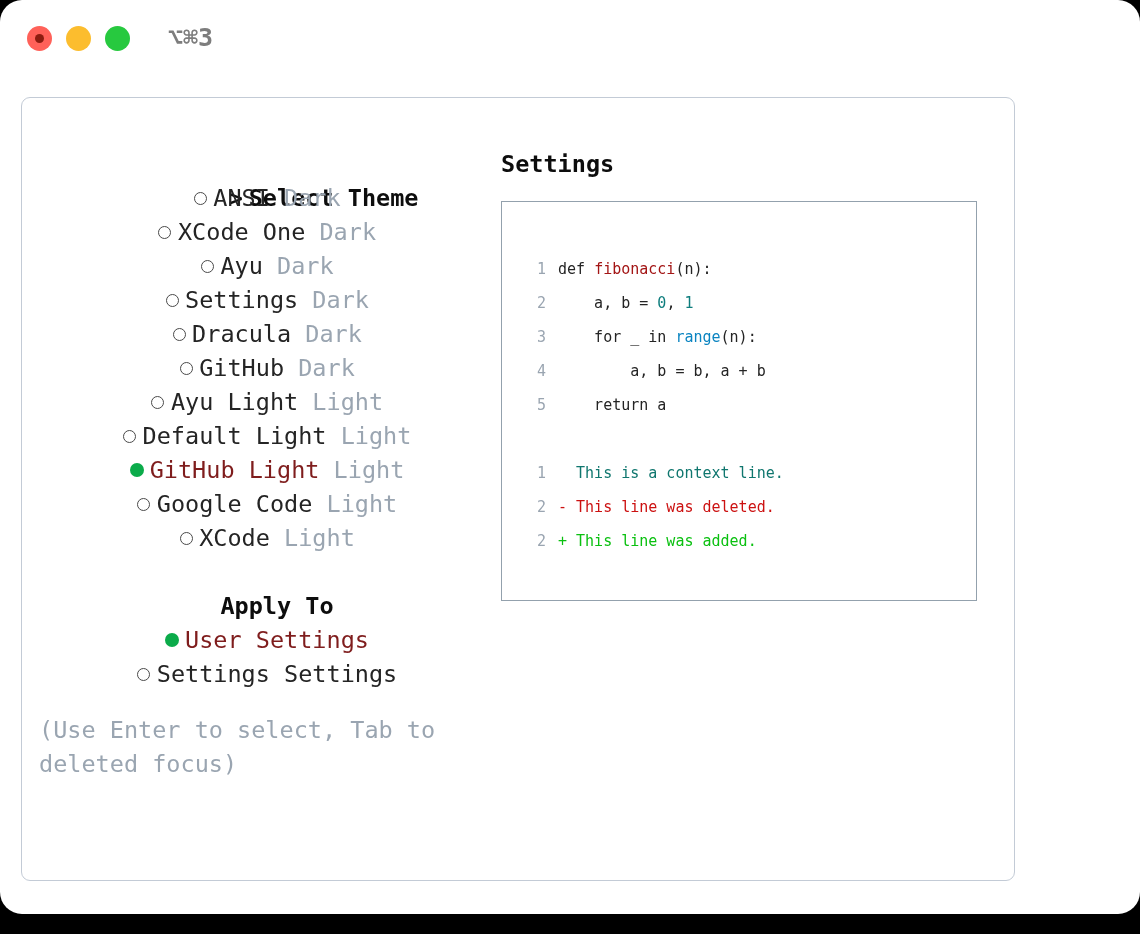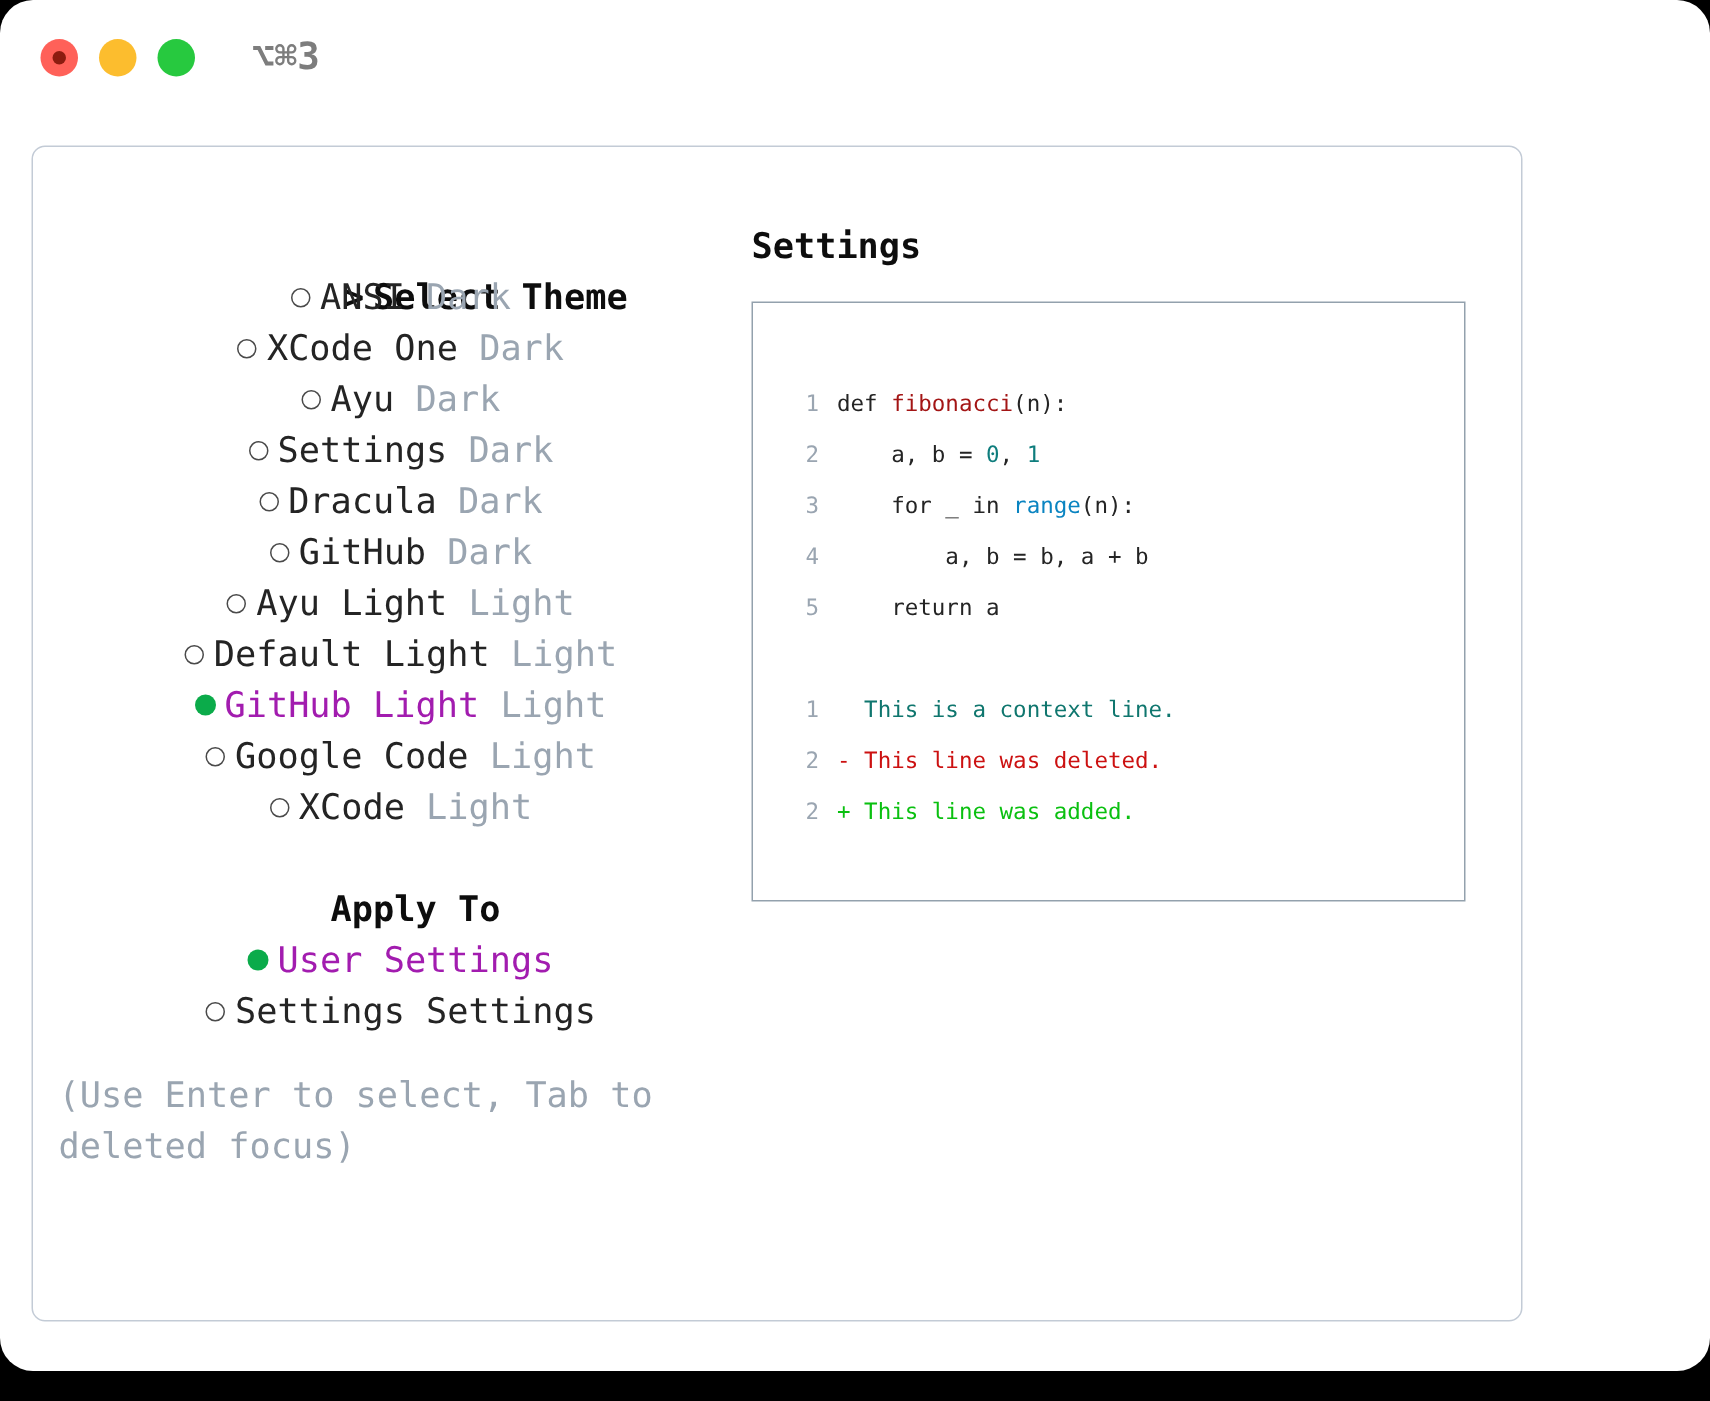--- a/index.html
+++ b/index.html
@@ -119,21 +119,21 @@
   .dot-filled {
     display: inline-block;
     width: 14px;
     height: 14px;
     background: #0bab4a;
     border-radius: 50%;
     vertical-align: 1px;
     box-sizing: border-box;
   }
   .label { color: #242424; }
-  .label.selected { color: #a21caf; margin-top: 44px; }
+  .label.selected { color: #7f1d1d; margin-top: 44px; }
   .badge {
     color: #9aa5b1;
   }
   .spacer-row { height: 34px; }
 
   .apply-header {
     font-weight: bold;
     color: #0d0d0d;
     padding-left: 26px;
   }

